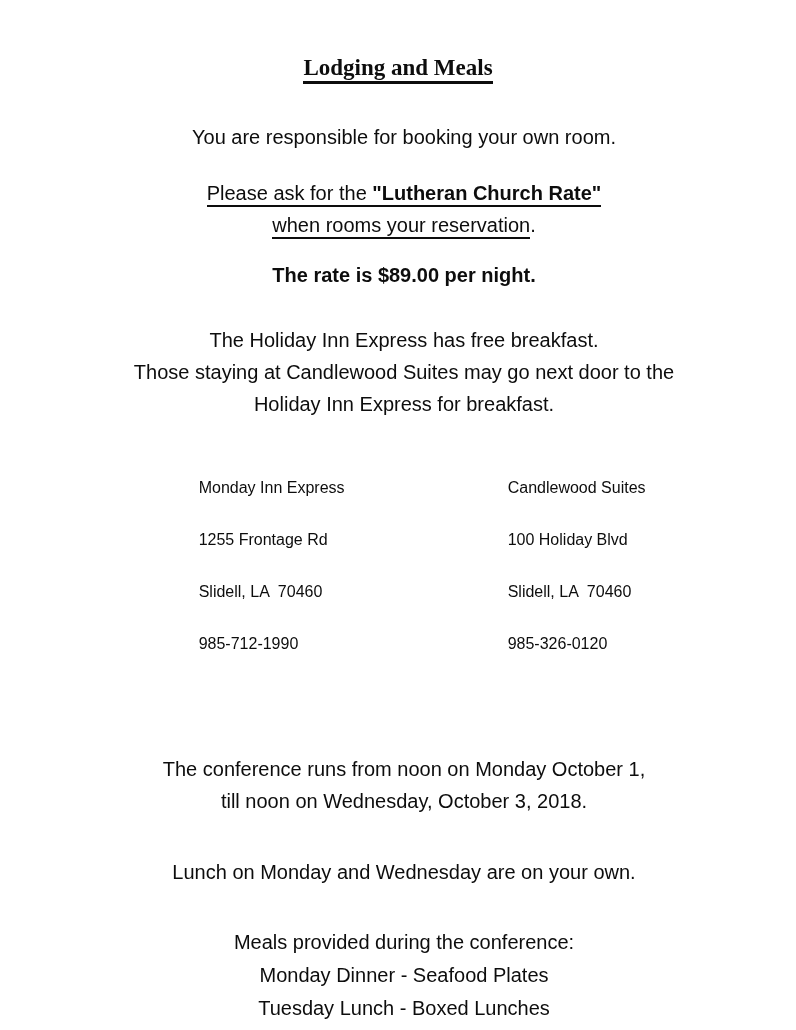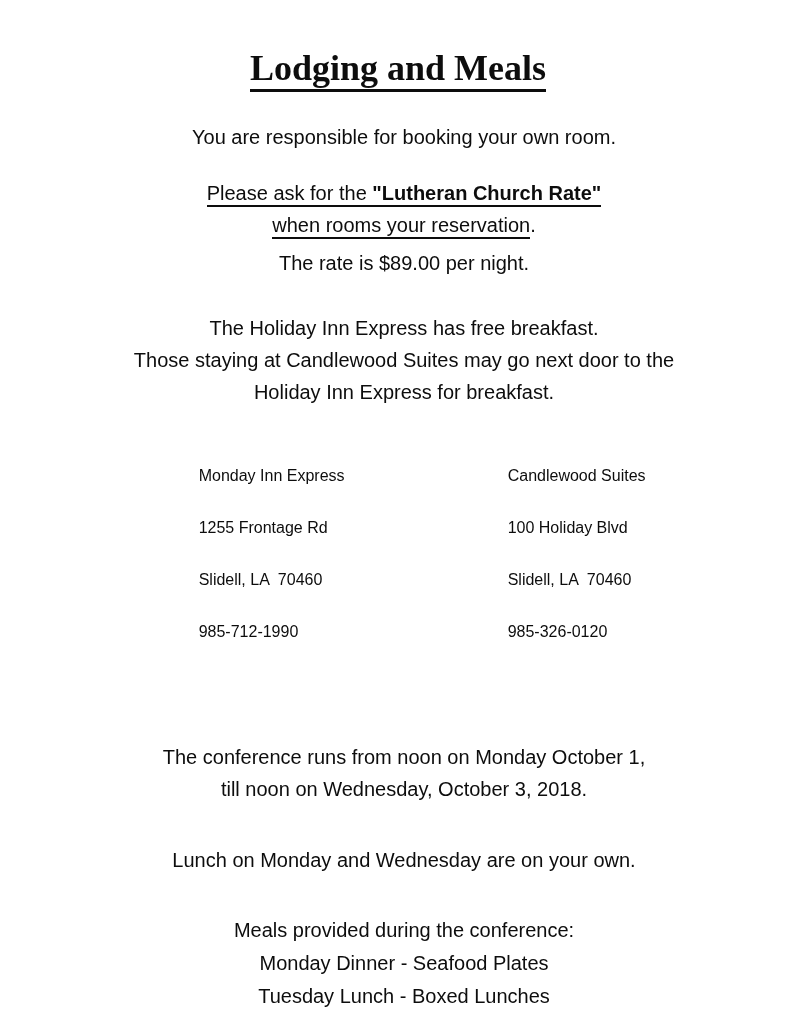--- a/index.html
+++ b/index.html
@@ -11,38 +11,38 @@
     background: #ffffff;
     color: #0d0d0d;
     font-family: "Liberation Sans", sans-serif;
     overflow: hidden;
     margin: 0 auto;
     padding-top: 50px;
   }
   .doc-title {
     text-align: center;
     font-family: "Liberation Serif", serif;
-    font-size: 36px;
+    font-size: 23px;
     font-weight: bold;
     line-height: 36px;
   }
   .doc-title .u-title {
     border-bottom: 3px solid #0d0d0d;
     padding-bottom: 1px;
   }
   .para {
     text-align: center;
     font-size: 20px;
     line-height: 32px;
     white-space: pre-wrap;
     padding-left: 12px;
   }
   .para.intro        { margin-top: 35px; }
   .para.reservation  { margin-top: 24px; }
-  .para.rate         { margin-top: 6px; }
+  .para.rate         { margin-top: 18px; font-weight: bold; }
   .para.breakfast    { margin-top: 33px; }
   .para.conference   { margin-top: 70px; }
   .para.lunch        { margin-top: 39px; }
   .para.meals        { margin-top: 38px; line-height: 33px; }
   .u {
     border-bottom: 2px solid #0d0d0d;
     padding-bottom: 1px;
   }
   .bold { font-weight: bold; }
   .hotels-row {

